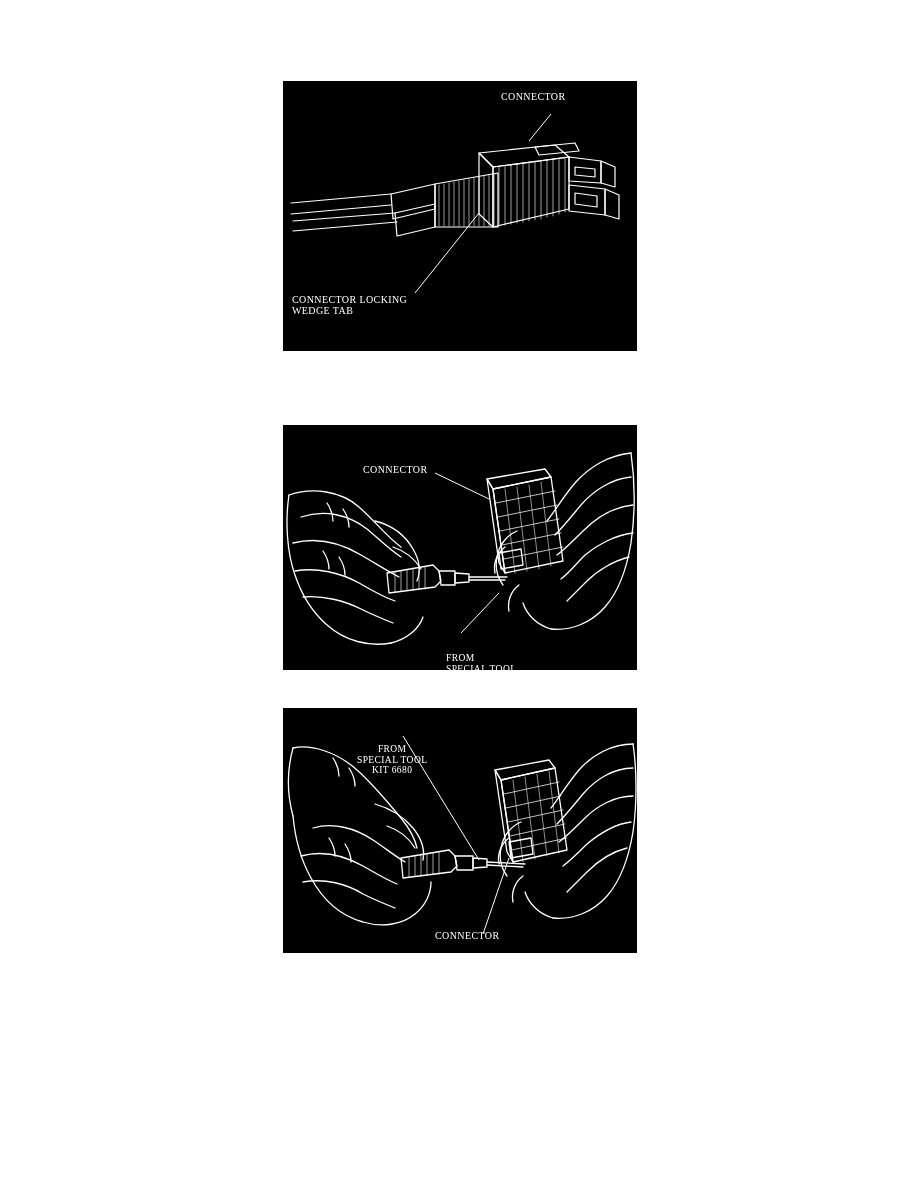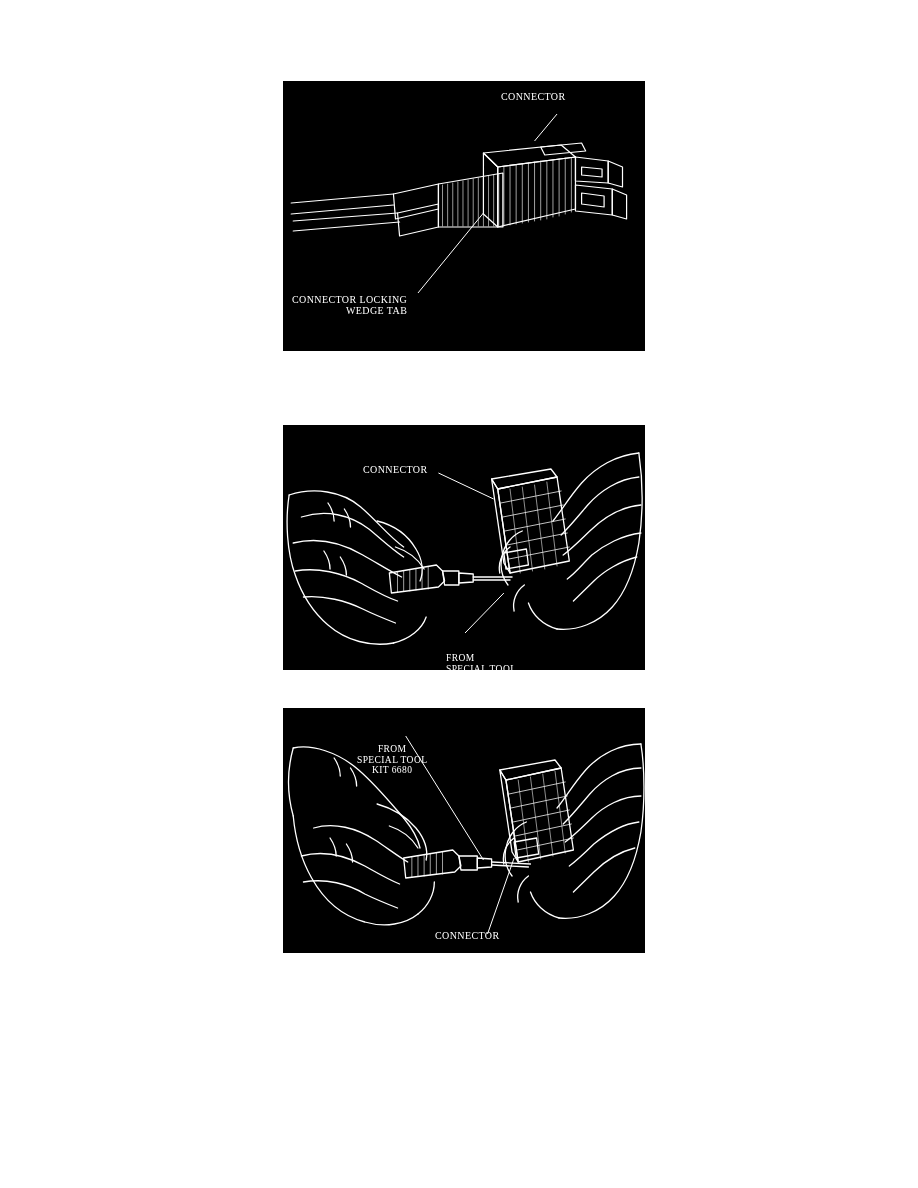--- a/index.html
+++ b/index.html
@@ -18,21 +18,20 @@
     position: absolute;
     left: 0; top: 0;
     width: 918px;
     height: 1188px;
     background: #ffffff;
   }
   .figure {
     position: absolute;
     background: #000000;
     overflow: hidden;
-    padding-left: 8px;
   }
   
   #fig1 { left: 283px; top: 81px; width: 354px; height: 270px; }
   
   #fig2 { left: 283px; top: 425px; width: 354px; height: 245px; }
   
   #fig3 { left: 283px; top: 708px; width: 354px; height: 245px; }
 
   .callout {
     position: absolute;
@@ -124,21 +123,21 @@
         <path d="M292,112 L314,115 L314,126 L292,123 Z"></path>
       </g>
 
       <g fill="none" stroke="#ffffff" stroke-width="1">
         <path d="M268,33 L246,60"></path>
         <path d="M132,212 L196,132"></path>
       </g>
     </svg>
 
     <div class="callout" style="left:218px; top:10px;"><span>CONNECTOR</span></div>
-    <div class="callout" style="left:9px; top:213px;text-align:right;"><span>CONNECTOR LOCKING
+    <div class="callout" style="left:9px; top:213px;"><span>CONNECTOR LOCKING
 WEDGE TAB</span></div>
   </div>
 
   <div class="figure" id="fig2">
     <svg class="art" viewBox="0 0 354 245" preserveAspectRatio="none">
       <g fill="none" stroke="#ffffff" stroke-width="1.3" stroke-linejoin="round" stroke-linecap="round">
 
         <path d="M6,70 C30,62 58,66 76,82 C92,96 104,112 118,122"></path>
         <path d="M18,92 C42,84 66,90 84,104 C96,114 106,124 118,132"></path>
         <path d="M10,118 C34,112 58,118 78,130 C92,138 104,146 116,152"></path>

